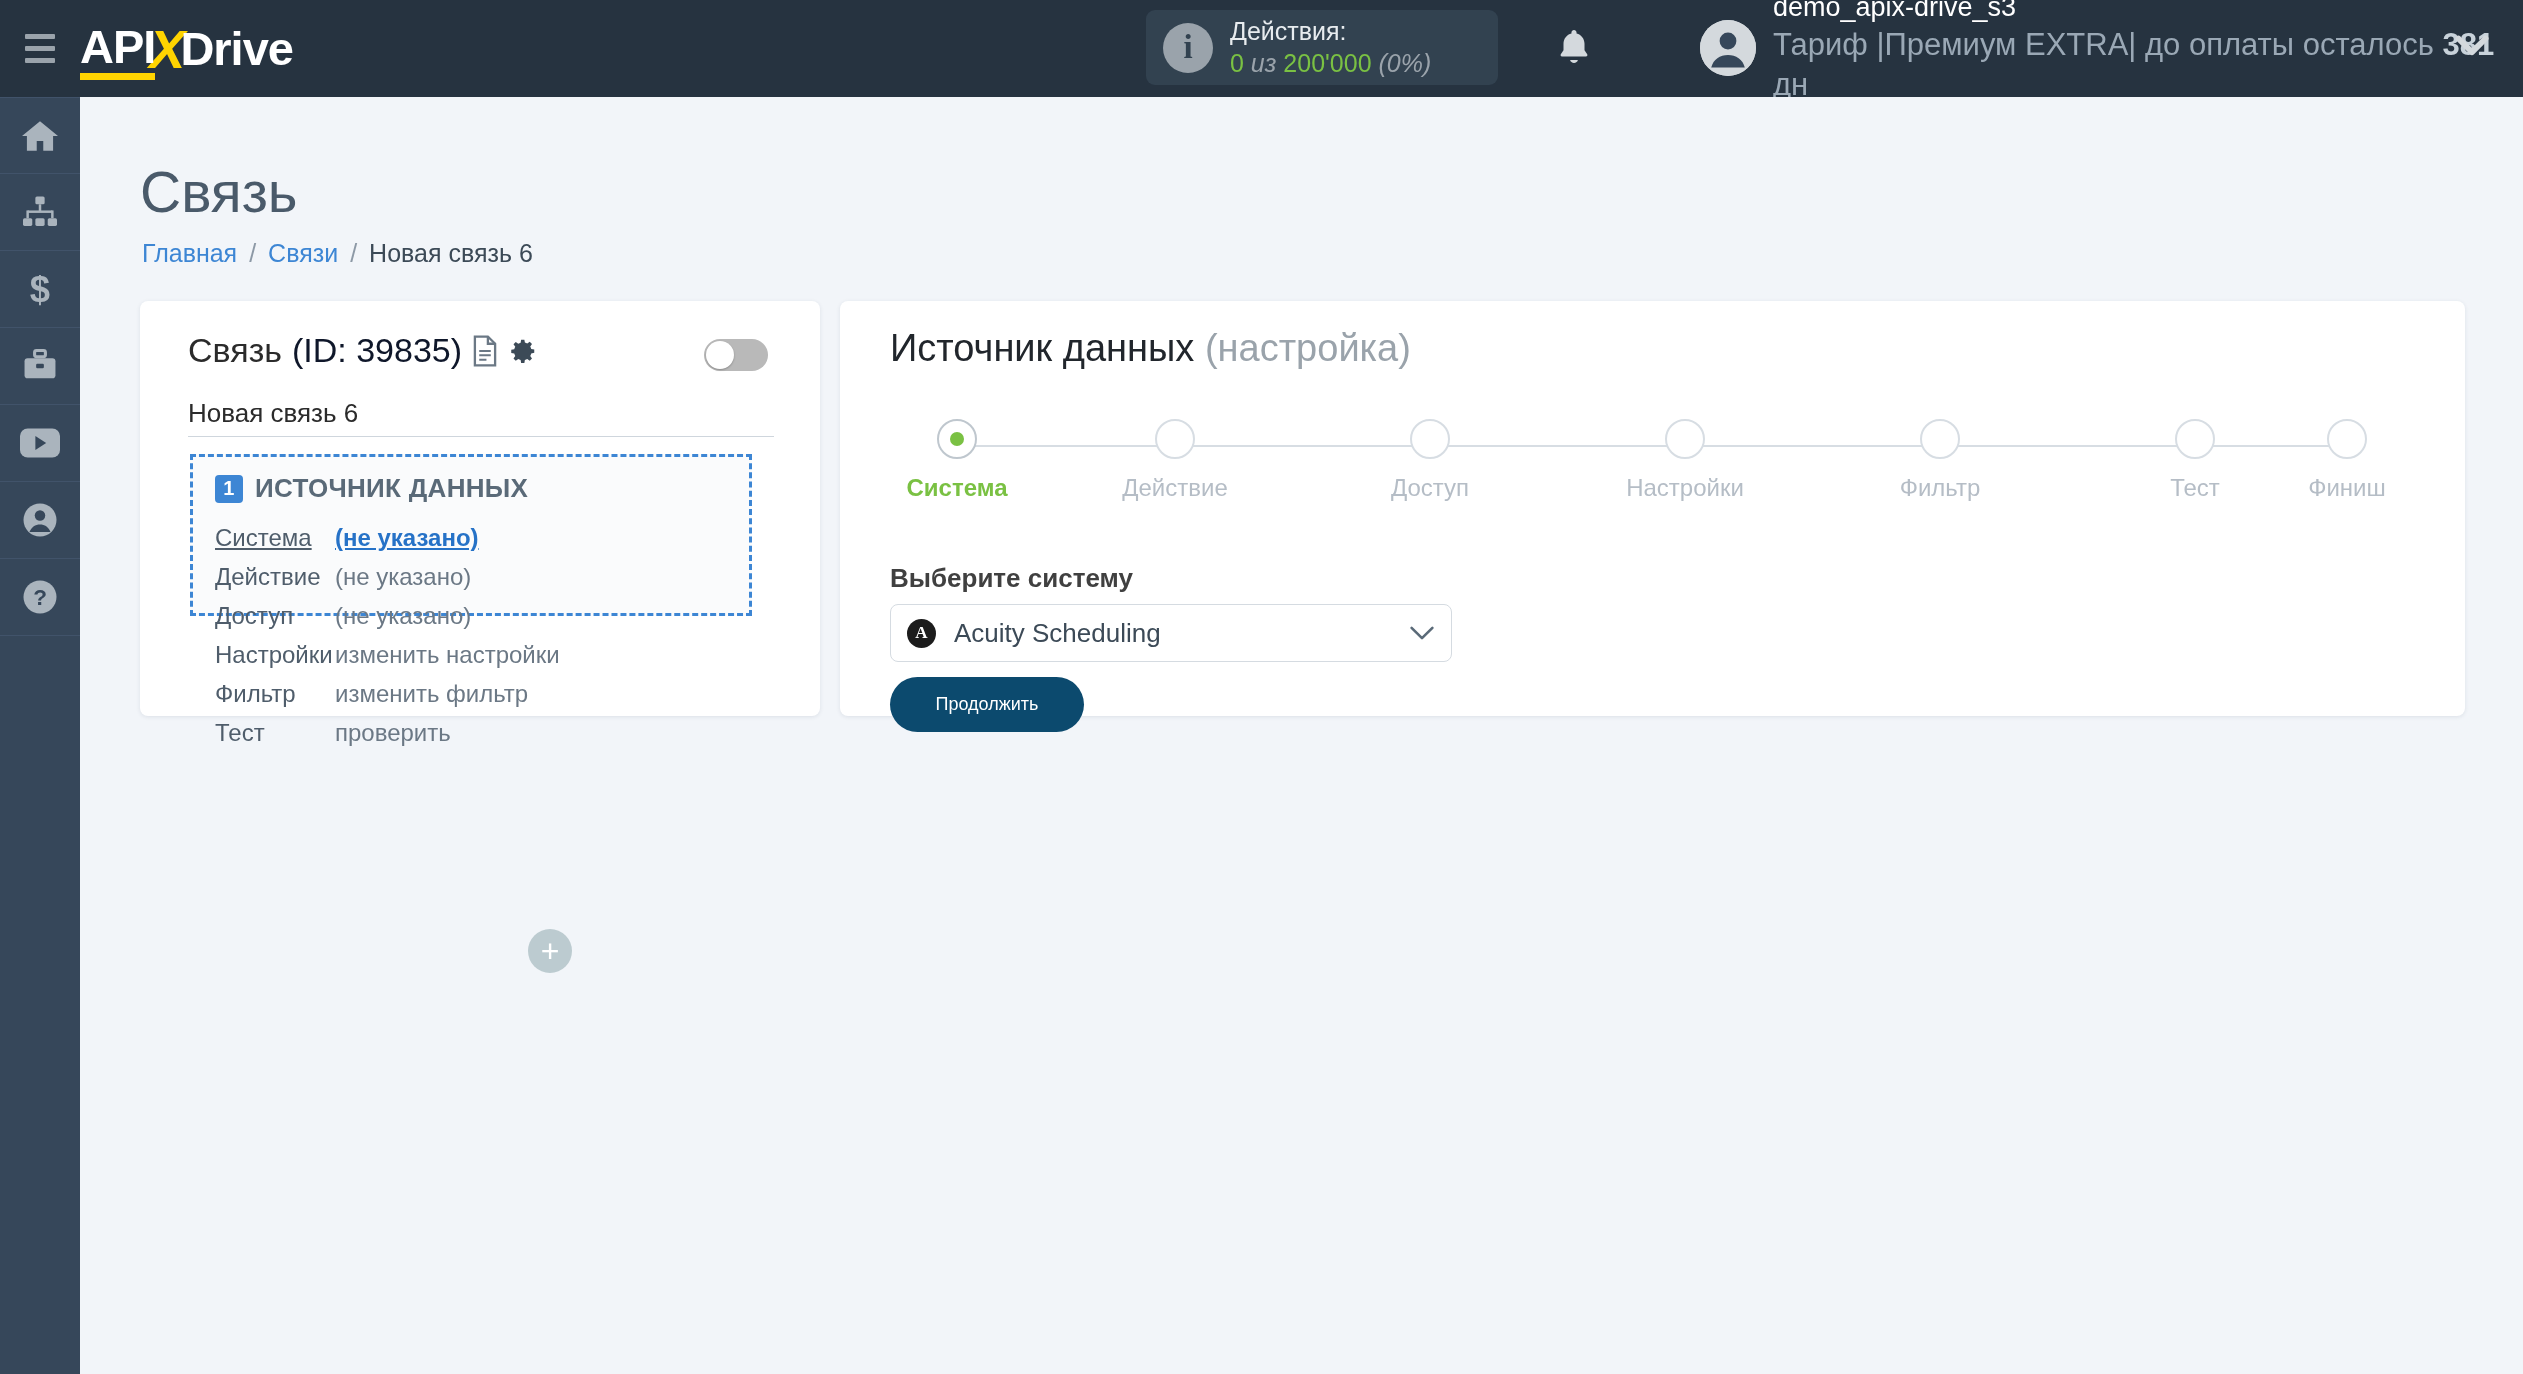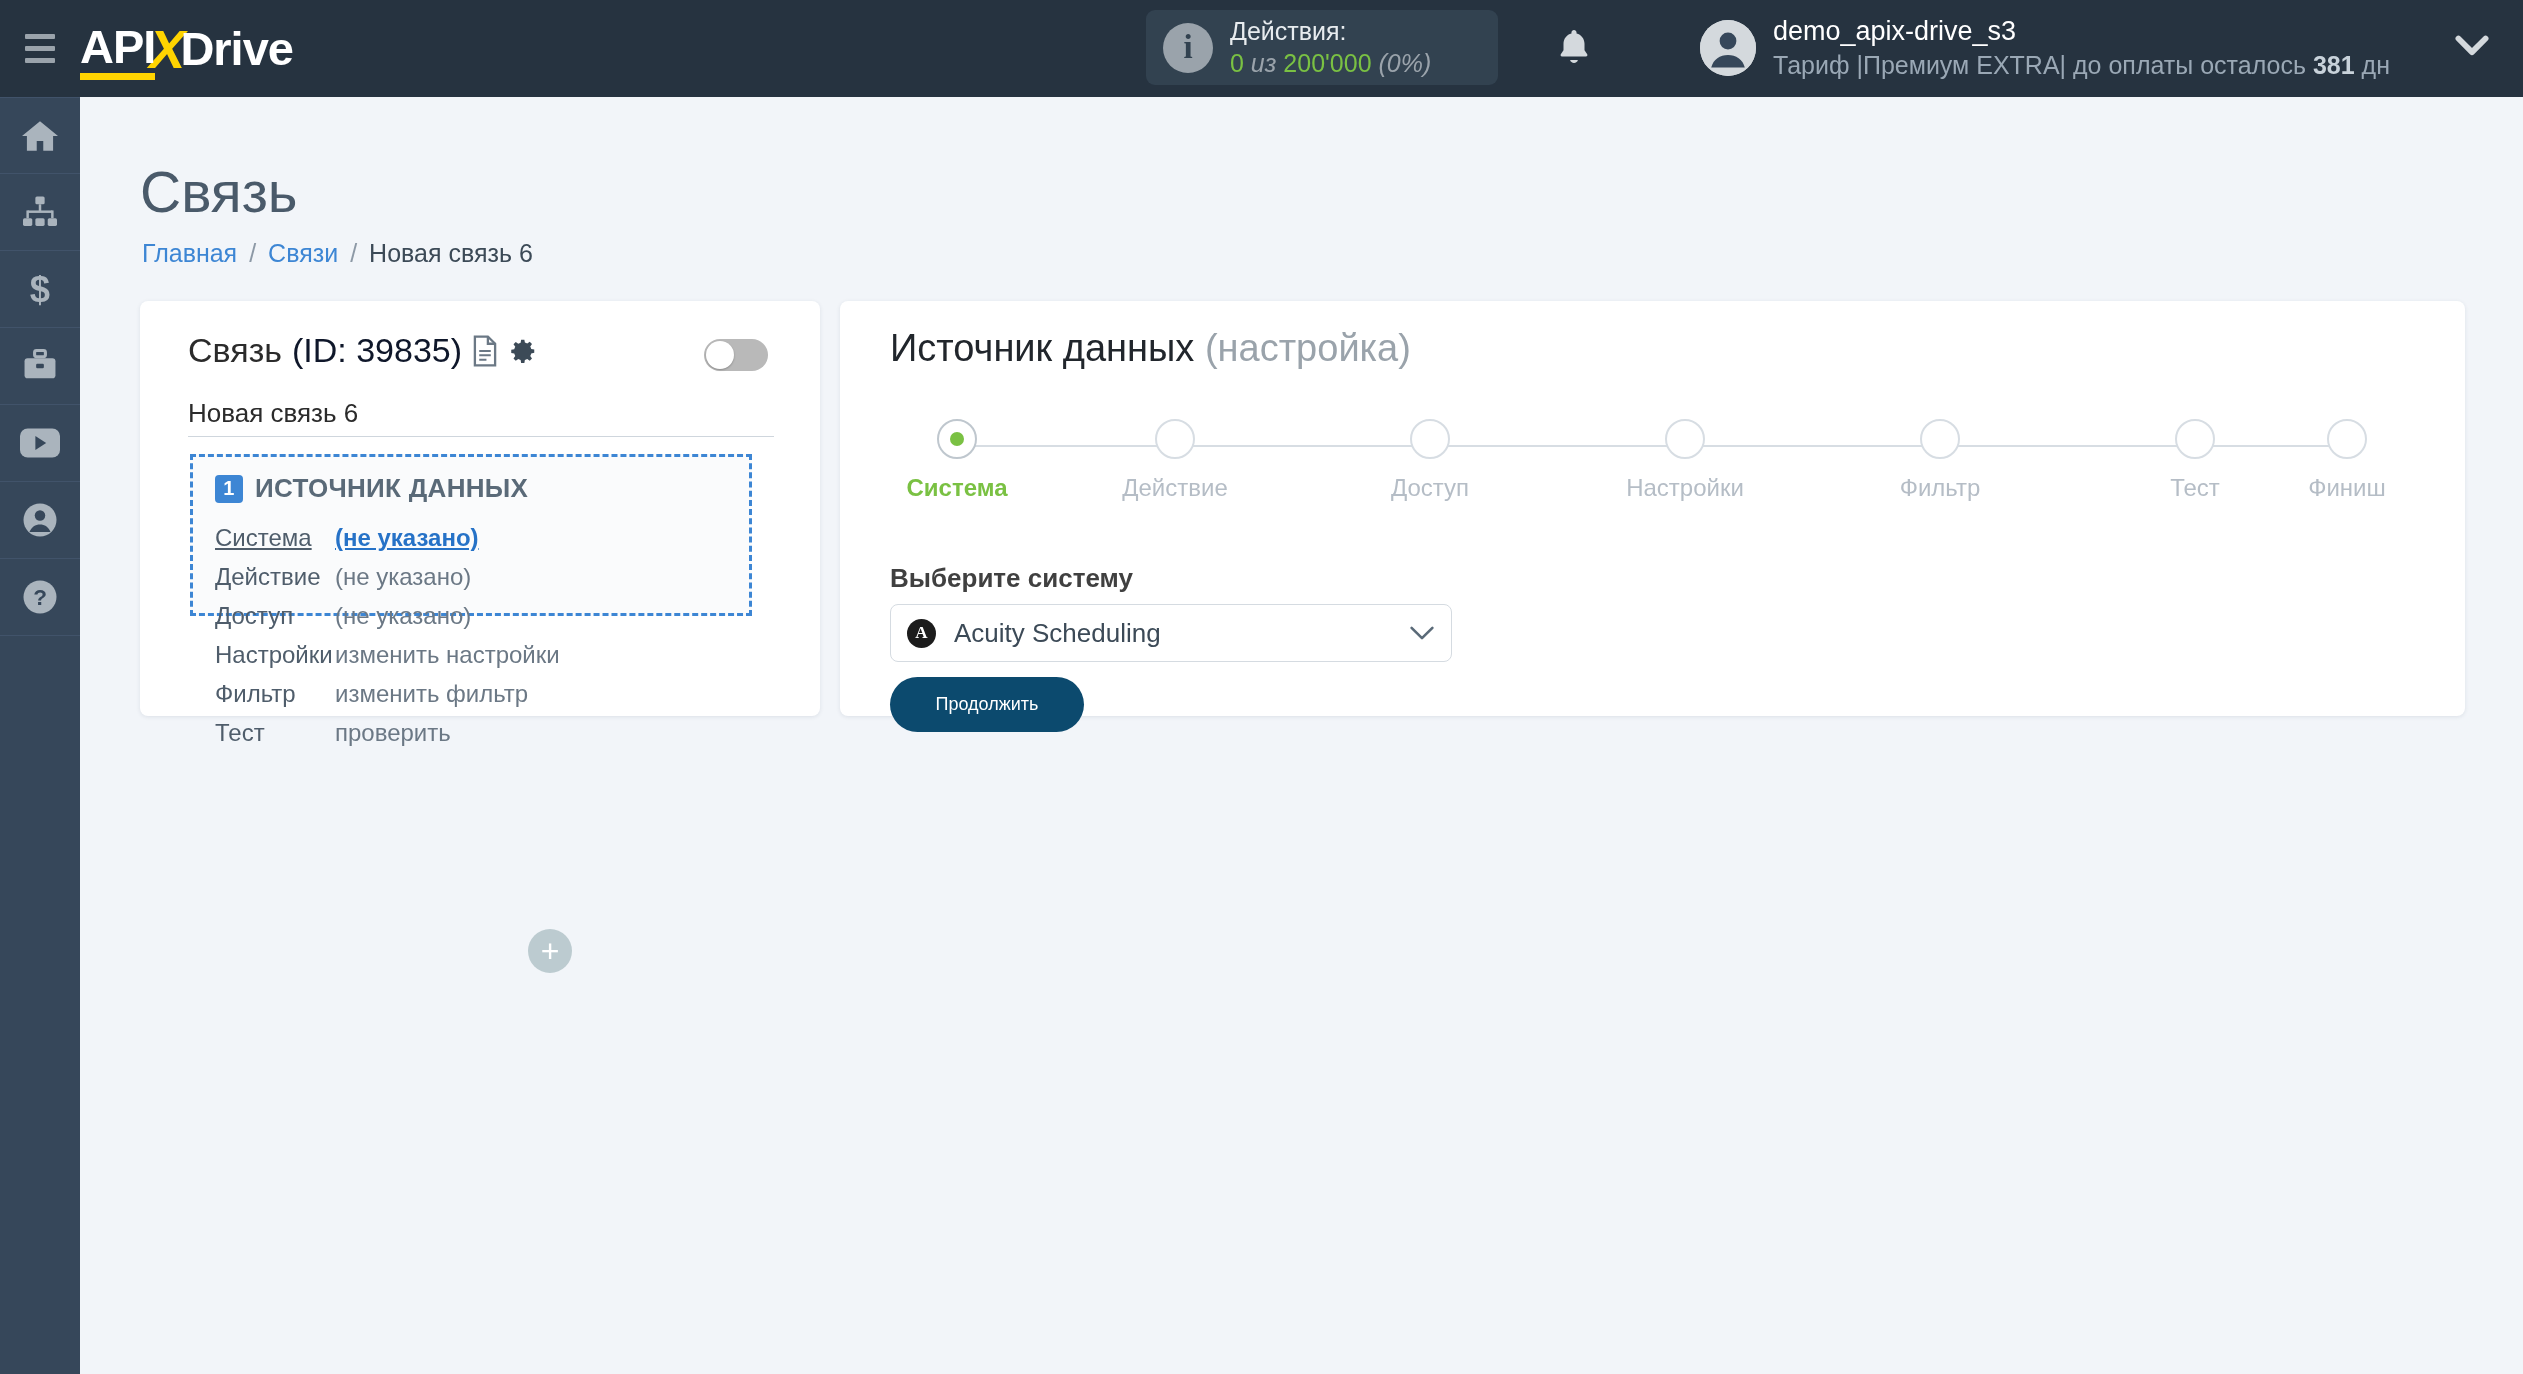--- a/index.html
+++ b/index.html
@@ -83,21 +83,21 @@
     height: 75px; display: flex; align-items: center; cursor: pointer;
   }
   .avatar {
     width: 56px; height: 56px; border-radius: 50%;
     background: #d4d9dd;
     display: flex; align-items: center; justify-content: center;
     flex: 0 0 auto;
   }
   .user-text { margin-left: 17px; line-height: 1.3; }
   .user-name { color: #ffffff; font-size: 27px; }
-  .user-plan { color: #9aa8b5; font-size: 25px; }
+  .user-plan { color: #9aa8b5; font-size: 31px; }
   .user-plan b { color: #c8d2da; }
   .chevron-user {
     position: absolute; left: 2455px; top: 35px;
     cursor: pointer;
   }
 
   
   .sidebar {
     position: absolute; left: 0; top: 97px;
     width: 80px; height: 1277px;

